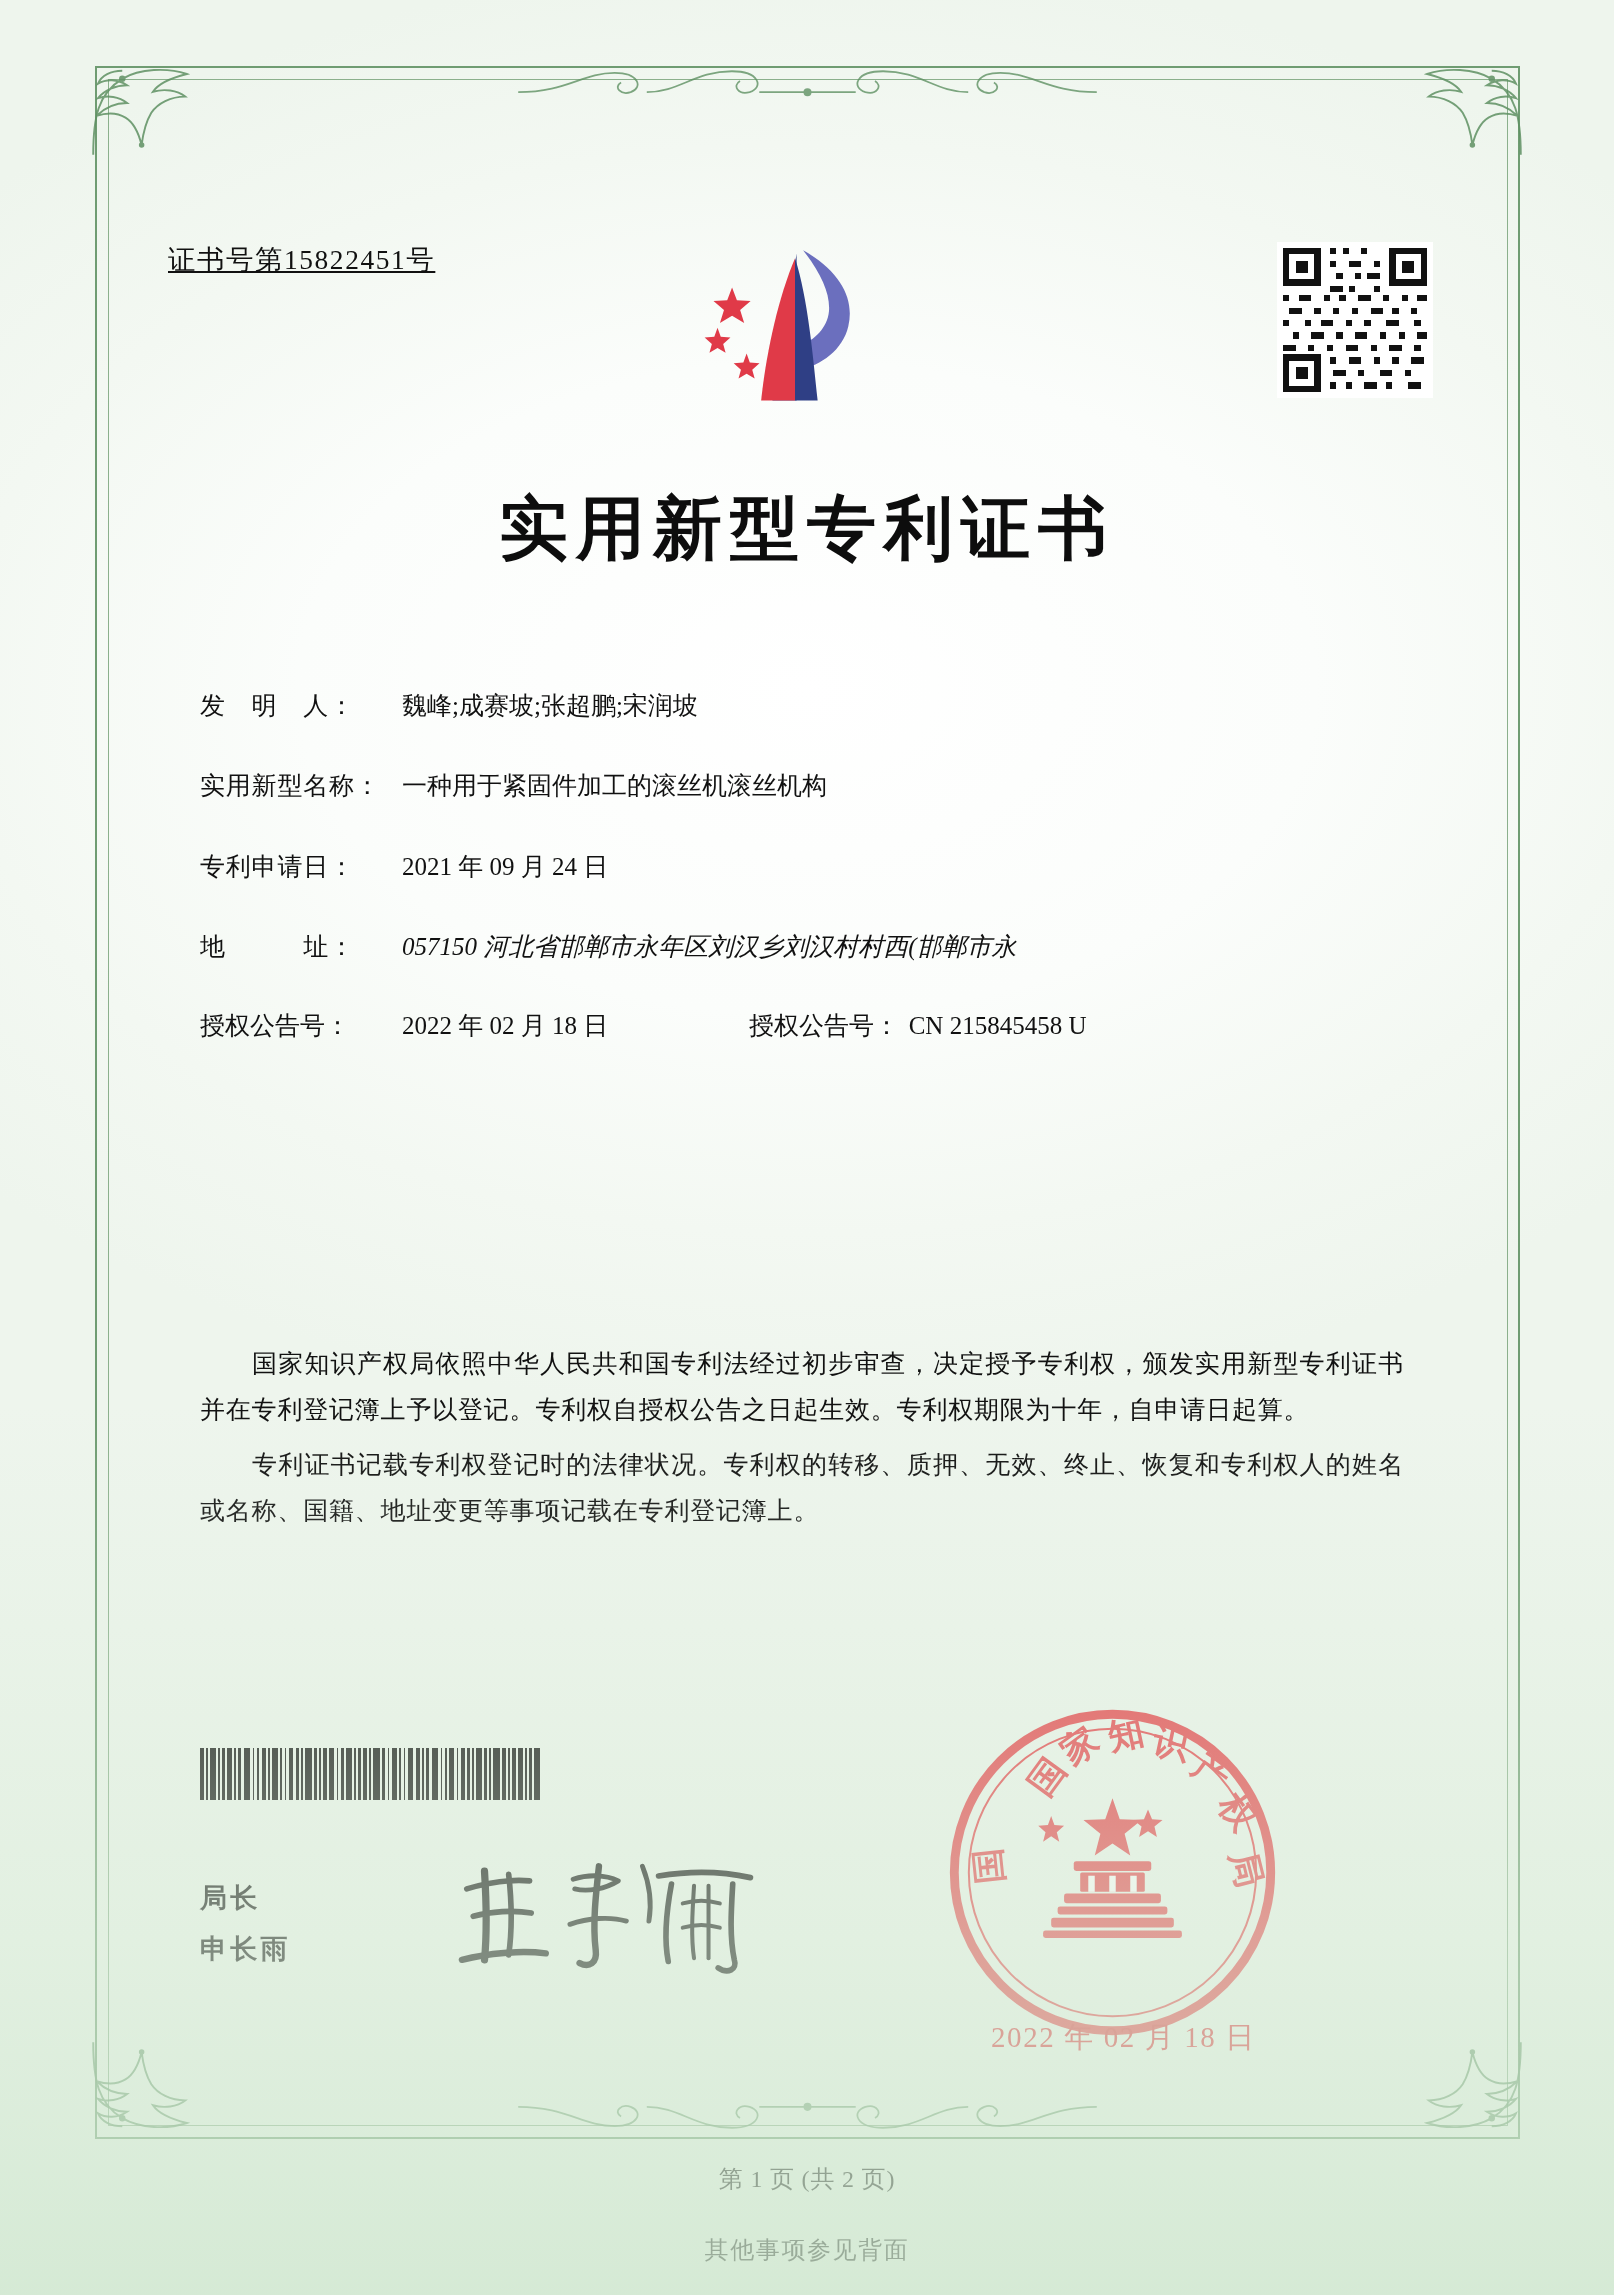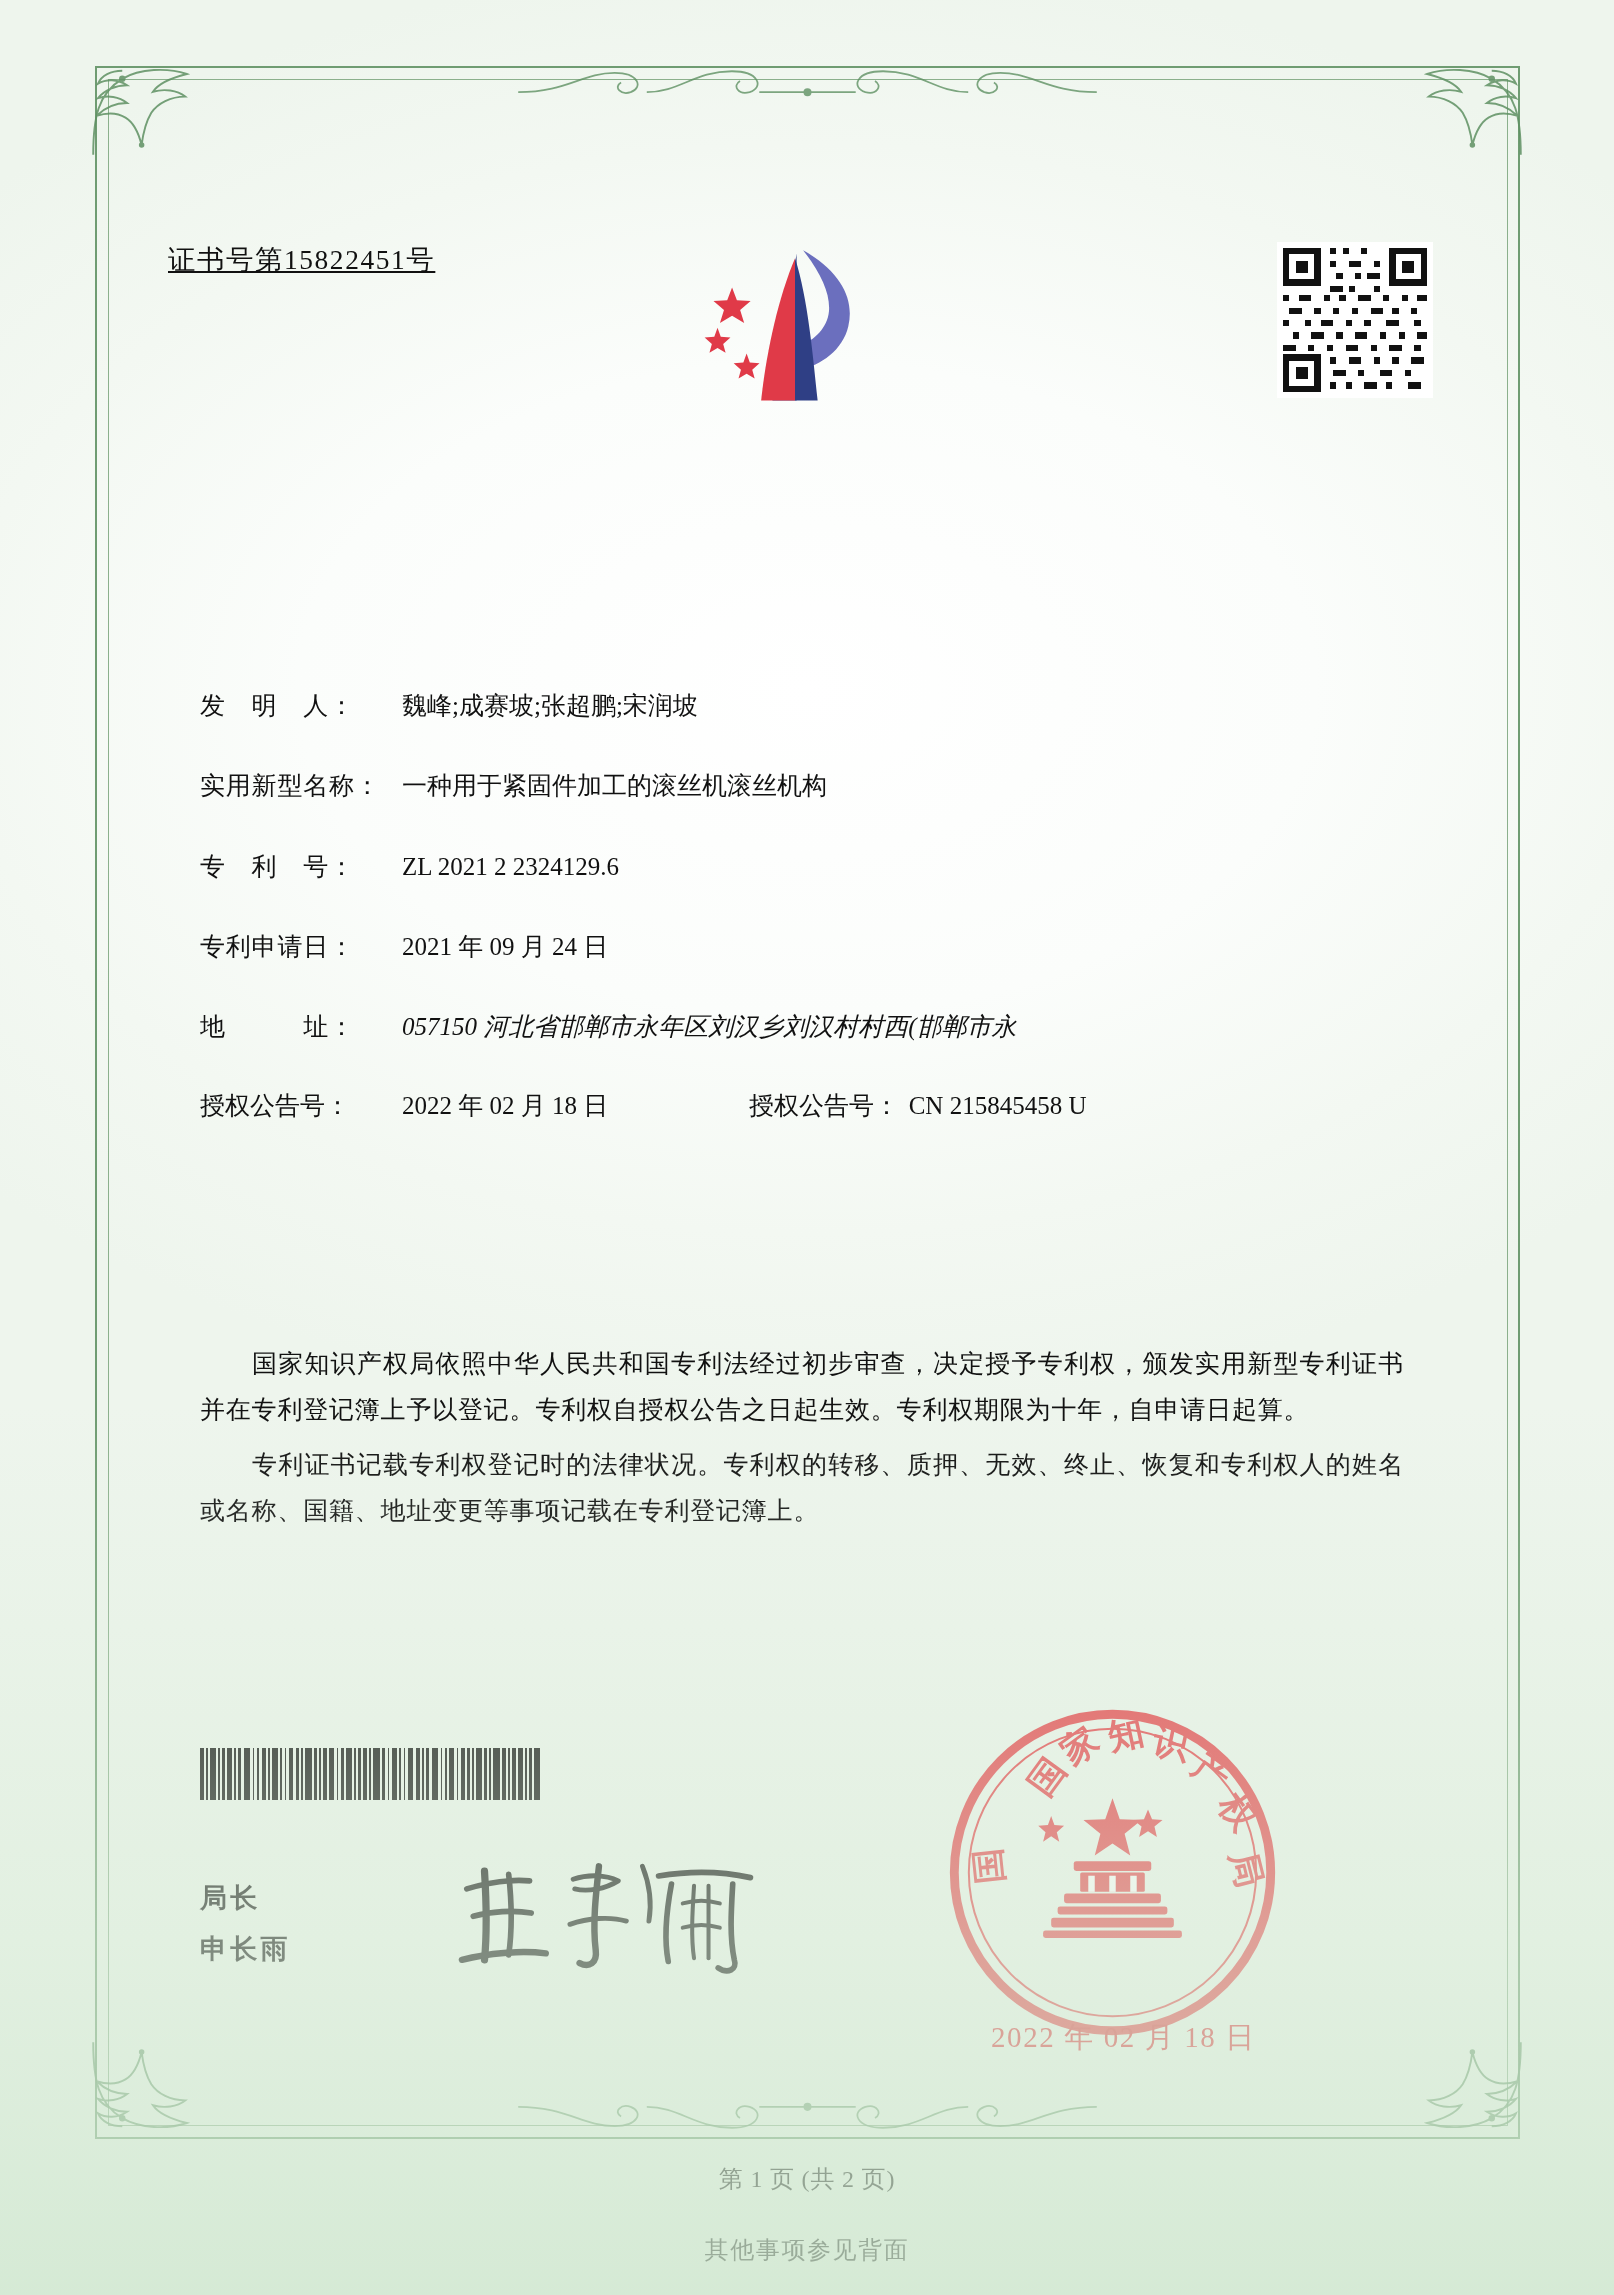--- a/index.html
+++ b/index.html
@@ -369,37 +369,34 @@
           <rect x="82" y="82" width="4" height="4"></rect>
         <rect x="34" y="90" width="4" height="4"></rect>
           <rect x="44" y="90" width="4" height="4"></rect>
           <rect x="56" y="90" width="8" height="4"></rect>
           <rect x="70" y="90" width="4" height="4"></rect>
           <rect x="84" y="90" width="8" height="4"></rect>
       </g>
     </svg>
   </div>
 
+  <div class="title">实用新型专利证书</div>
 
   <div class="fields">
 
     <div class="field-row">
       <div class="field-label">发　明　人：</div>
       <div class="field-value">魏峰;成赛坡;张超鹏;宋润坡</div>
     </div>
 
     <div class="field-row">
       <div class="field-label">实用新型名称：</div>
       <div class="field-value">一种用于紧固件加工的滚丝机滚丝机构</div>
     </div>
 
-    <div class="field-row">
-      <div class="field-label">专　利　号：</div>
-      <div class="field-value">ZL 2021 2 2324129.6</div>
-    </div>
 
     <div class="field-row">
       <div class="field-label">专利申请日：</div>
       <div class="field-value">2021 年 09 月 24 日</div>
     </div>
 
 
     <div class="field-row">
       <div class="field-label">地　　　址：</div>
       <div class="field-value">

